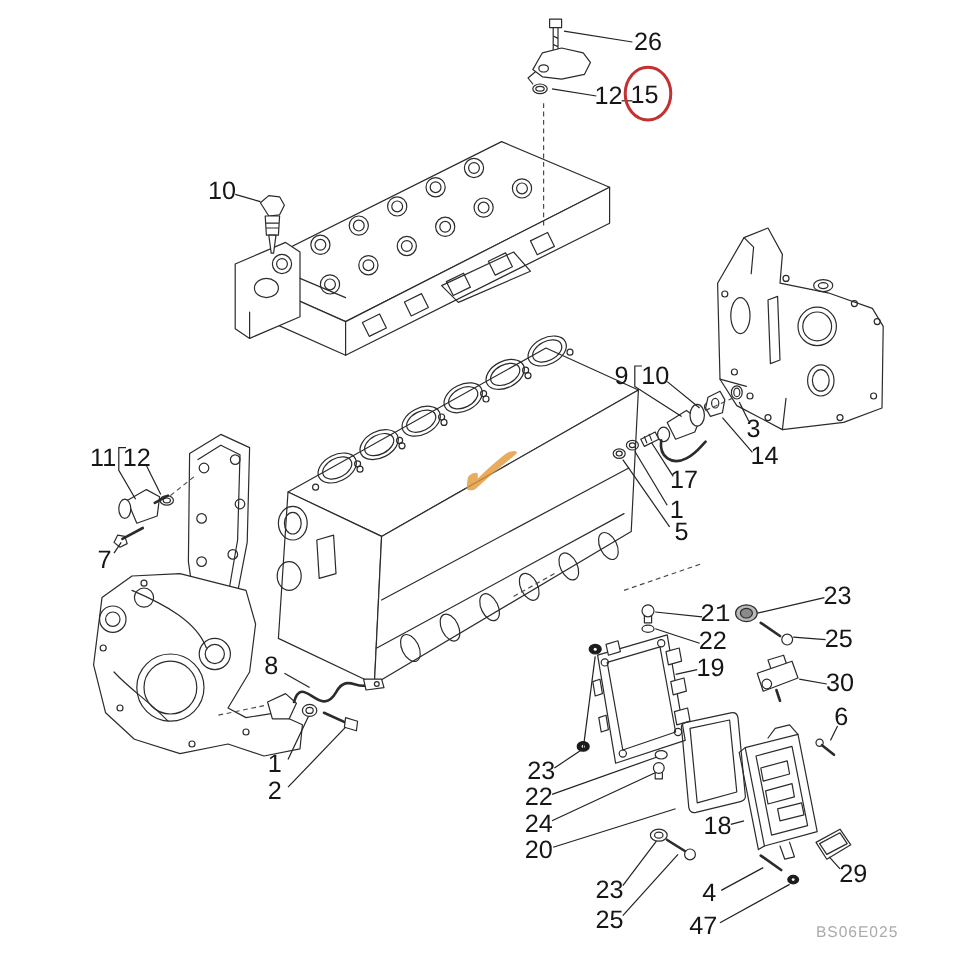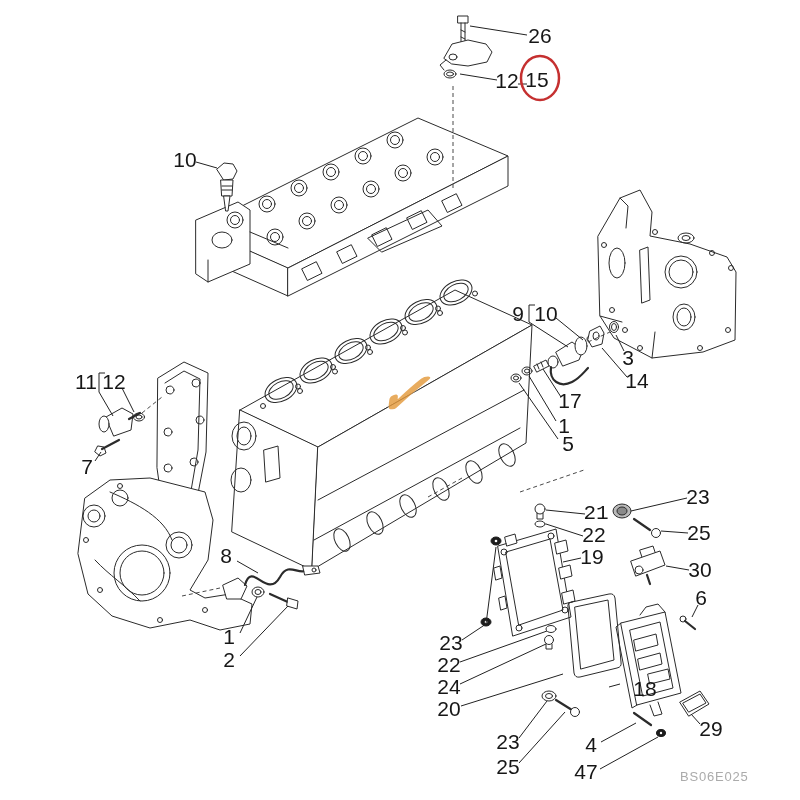--- a/index.html
+++ b/index.html
@@ -373,20 +373,20 @@
       <div class="part-label" style="left: 594px; top: 535px;">22</div>
       <div class="part-label" style="left: 592px; top: 557px;">19</div>
       <div class="part-label" style="left: 700px; top: 570px;">30</div>
       <div class="part-label" style="left: 701px; top: 598px;">6</div>
       <div class="part-label" style="left: 451px; top: 643px;">23</div>
       <div class="part-label" style="left: 449px; top: 665px;">22</div>
       <div class="part-label" style="left: 449px; top: 687px;">24</div>
       <div class="part-label" style="left: 449px; top: 709px;">20</div>
       <div class="part-label" style="left: 508px; top: 742px;">23</div>
       <div class="part-label" style="left: 508px; top: 767px;">25</div>
-      <div class="part-label" style="left: 598px; top: 689px; margin-left: 47px;">18</div>
+      <div class="part-label" style="left: 598px; top: 689px;">18</div>
       <div class="part-label" style="left: 591px; top: 745px;">4</div>
       <div class="part-label" style="left: 586px; top: 772px;">47</div>
       <div class="part-label" style="left: 711px; top: 729px; text-align: center;">29</div>
     </div>
 
   <div class="code">BS06E025</div>
 </div>
 
 </body></html>

